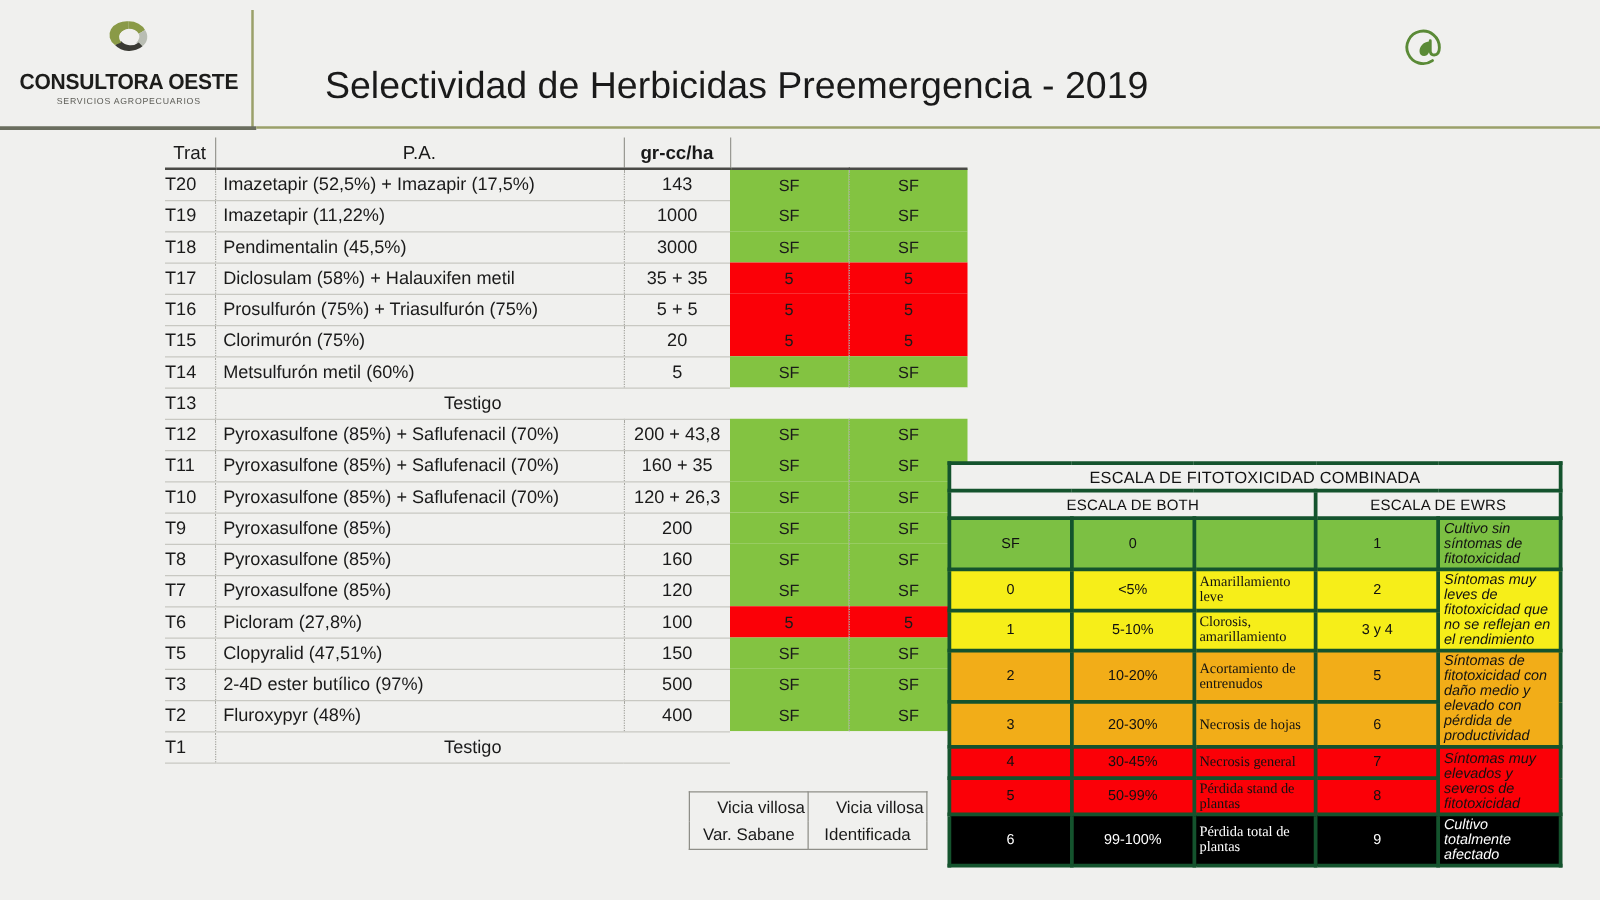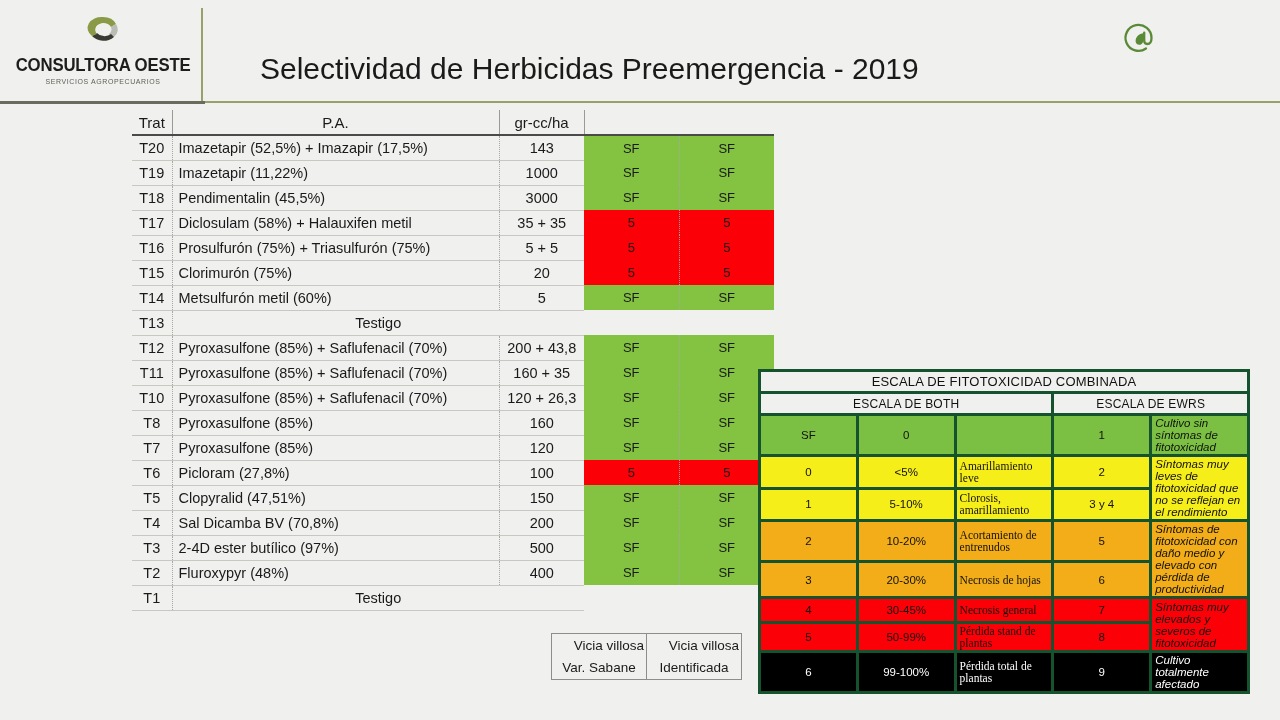--- a/index.html
+++ b/index.html
@@ -52,31 +52,31 @@
 
   
   #main-table {
     position: absolute; left: 96px; top: 110px;
     border-collapse: collapse;
     font-size: 14.5px; color: #1a1a1a;
     table-layout: fixed;
     margin-left: 36px;
   }
   #main-table td { padding: 0; height: 25px; vertical-align: middle; }
-  .c-trat  { width: 40px;  text-align: center; background: #f0f0ee; }
+  .c-trat  { width: 40px;  text-align: left; background: #f0f0ee; }
   .c-pa    { width: 327px; text-align: left;  padding-left: 6px !important; background: #f0f0ee; }
   .c-dose  { width: 85px;  text-align: center; background: #f0f0ee; }
   .c-r1, .c-r2 { width: 95px; text-align: center; font-size: 13px; }
 
   .sep-v  { border-left: 1px dotted #a8a8a2; }
   .sep-h  { border-bottom: 1px solid #c8c8c2; }
 
   .hdr-row td { height: 26px; font-size: 15px; text-align: center; background: #f0f0ee; }
   .hdr-pa { border-left: 1px solid #9a9a94; border-right: 1px solid #9a9a94; }
-  .hdr-dose { border-right: 1px solid #9a9a94; }
+  .hdr-dose { border-right: 1px solid #9a9a94; font-weight: bold; }
   .hdr-blank { background: #f0f0ee; }
   #main-table tr.hdr-row td { border-bottom: 2px solid #4a4a46; }
 
   .green { background: #83c341; }
   .red   { background: #fb0007; }
   .plain { background: #f0f0ee; }
   .testigo-span { text-align: center !important; padding-left: 0 !important; }
 
   .dotted-left { border-left: 1px dotted #a8a8a2; }
 
@@ -230,20 +230,27 @@
           <td class="c-r2 green sep-v">SF</td>
         </tr>
         <tr>
           <td class="c-trat sep-h">T10</td>
           <td class="c-pa sep-h dotted-left">Pyroxasulfone (85%) + Saflufenacil (70%)</td>
           <td class="c-dose sep-h dotted-left">120 + 26,3</td>
           <td class="c-r1 green">SF</td>
           <td class="c-r2 green sep-v">SF</td>
         </tr>
         <tr>
+          <td class="c-trat sep-h">T9</td>
+          <td class="c-pa sep-h dotted-left">Pyroxasulfone (85%)</td>
+          <td class="c-dose sep-h dotted-left">200</td>
+          <td class="c-r1 green">SF</td>
+          <td class="c-r2 green sep-v">SF</td>
+        </tr>
+        <tr>
           <td class="c-trat sep-h">T8</td>
           <td class="c-pa sep-h dotted-left">Pyroxasulfone (85%)</td>
           <td class="c-dose sep-h dotted-left">160</td>
           <td class="c-r1 green">SF</td>
           <td class="c-r2 green sep-v">SF</td>
         </tr>
         <tr>
           <td class="c-trat sep-h">T7</td>
           <td class="c-pa sep-h dotted-left">Pyroxasulfone (85%)</td>
           <td class="c-dose sep-h dotted-left">120</td>
@@ -254,27 +261,20 @@
           <td class="c-trat sep-h">T6</td>
           <td class="c-pa sep-h dotted-left">Picloram (27,8%)</td>
           <td class="c-dose sep-h dotted-left">100</td>
           <td class="c-r1 red">5</td>
           <td class="c-r2 red sep-v">5</td>
         </tr>
         <tr>
           <td class="c-trat sep-h">T5</td>
           <td class="c-pa sep-h dotted-left">Clopyralid (47,51%)</td>
           <td class="c-dose sep-h dotted-left">150</td>
-          <td class="c-r1 green">SF</td>
-          <td class="c-r2 green sep-v">SF</td>
-        </tr>
-        <tr>
-          <td class="c-trat sep-h">T4</td>
-          <td class="c-pa sep-h dotted-left">Sal Dicamba BV (70,8%)</td>
-          <td class="c-dose sep-h dotted-left">200</td>
           <td class="c-r1 green">SF</td>
           <td class="c-r2 green sep-v">SF</td>
         </tr>
         <tr>
           <td class="c-trat sep-h">T3</td>
           <td class="c-pa sep-h dotted-left">2-4D ester butílico (97%)</td>
           <td class="c-dose sep-h dotted-left">500</td>
           <td class="c-r1 green">SF</td>
           <td class="c-r2 green sep-v">SF</td>
         </tr>

